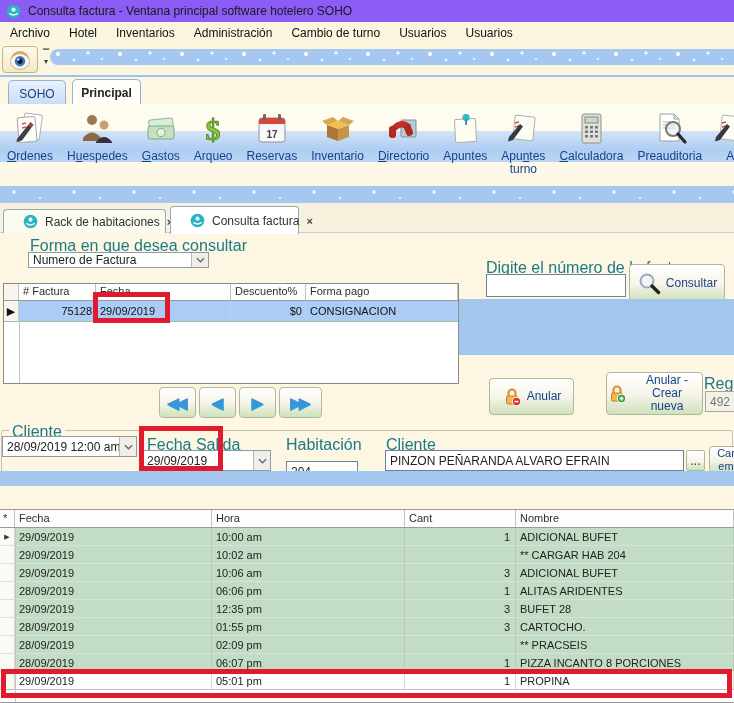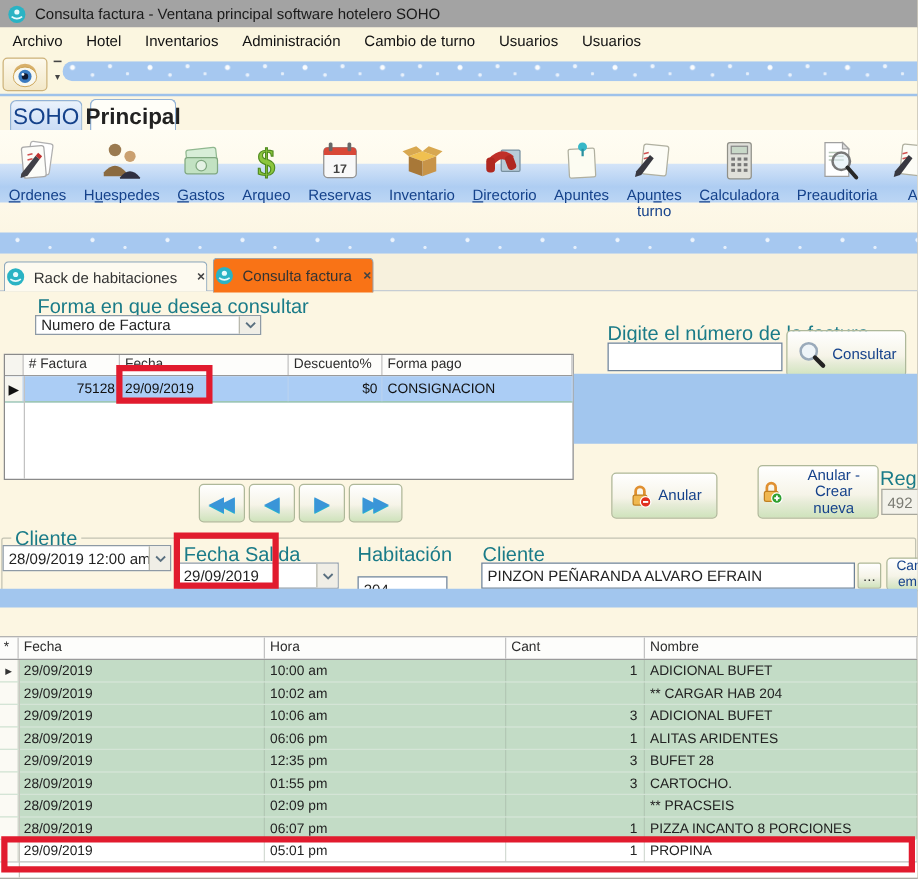--- a/index.html
+++ b/index.html
@@ -3,21 +3,21 @@
 <meta charset="utf-8">
 <style>
   * { margin:0; padding:0; box-sizing:border-box; }
   body { background:#555; font-family:"Liberation Sans", sans-serif; }
   #root{ position:relative; width:734px; height:703px; background:#fcf6e2; overflow:hidden;
          font-family:"Liberation Sans", sans-serif; font-size:12px; color:#222;
          border-bottom:1px solid #9a9a9a;}
   .abs{ position:absolute; }
 
   
-  .titlebar{ left:0; top:0; width:734px; height:22px; background:#a3a3a3; display:flex; align-items:center; gap:7px; padding-left:6px; }
+  .titlebar{ left:0; top:0; width:734px; height:22px; background:#8b5cf6; display:flex; align-items:center; gap:7px; padding-left:6px; }
   .titlebar .t{ font-size:12px; color:#1a1a1a; }
   .appicon{ width:15px; height:15px; display:inline-block; }
 
   
   .menubar{ left:0; top:22px; width:734px; height:22px; background:#fbf6e0; display:flex; align-items:center; gap:19px; padding-left:10px; }
   .menu-item{ color:#111; cursor:default; }
 
   
   .toolbar{ left:0; top:44px; width:734px; height:31px; background:#fbf6e0; }
   .eyebtn{ left:2px; top:46px; width:36px; height:27px; border:1px solid #cdb27a; border-radius:4px;
@@ -29,21 +29,21 @@
            radial-gradient(circle at 8px 5px, rgba(255,255,255,.95) 1.6px, transparent 2.4px),
            radial-gradient(circle at 24px 11px, rgba(255,255,255,.75) 1.1px, transparent 1.8px),
            radial-gradient(circle at 38px 4px, rgba(255,255,255,.8) 1.3px, transparent 2px),
            radial-gradient(circle at 52px 10px, rgba(255,255,255,.7) 1px, transparent 1.6px);
          background-size:62px 16px; }
 
   
   .tabrow{ left:0; top:75px; width:734px; height:29px; border-top:2px solid #9ec2ea; }
   .rtab{ position:absolute; top:3px; height:26px; border:1px solid #93b3d6; border-bottom:none;
          border-radius:5px 5px 0 0; display:flex; align-items:center; justify-content:center;
-         font-size:18px; }
+         font-size:12px; }
   .rtab.soho{ left:8px; width:58px; background:linear-gradient(#eaf2fc,#c8dbf5); color:#15428b; }
   .rtab.active{ left:72px; width:69px; background:#fffef8; color:#222; font-weight:bold; height:27px; top:2px; }
 
   
   .ribbon{ left:0; top:104px; width:734px; height:82px; background:linear-gradient(#fffdf3,#fcf6e4); overflow:hidden; }
   .ribbon .stripe{ position:absolute; left:0; top:27px; width:734px; height:31px;
                    background:linear-gradient(#d4e4f8,#aecdf2 60%,#bcd6f4); }
   .ribbon-items{ position:absolute; left:0; top:0; width:740px; height:82px; display:flex; align-items:flex-start; }
   .ribbon-item{ display:flex; flex-direction:column; align-items:center; padding:6px 7px 0 7px; cursor:default; }
   .ricon{ width:38px; height:38px; display:flex; align-items:center; justify-content:center; }
@@ -52,24 +52,24 @@
   .ribbon-item.partial{ padding-left:2px; }
 
   
   .blueband{ left:0; top:186px; width:734px; height:17px; background-color:#a6c8f0;
          background-image:radial-gradient(circle at 14px 6px, rgba(255,255,255,.8) 1.4px, transparent 2px),
                           radial-gradient(circle at 40px 12px, rgba(255,255,255,.7) 1px, transparent 1.6px);
          background-size:60px 17px; }
 
   
   .mdirow{ left:0; top:203px; width:734px; height:30px; background:#f7f1dd; border-bottom:1px solid #c6cdd4; }
-  .mtab{ position:absolute; display:flex; align-items:center; gap:7px; padding:0 1px;
+  .mtab{ position:absolute; display:flex; align-items:center; gap:7px; padding:0 19px;
          border:1px solid #8fa9bd; border-bottom:none; border-radius:4px 4px 0 0; background:#fdfaf0; }
   .mtab.t0{ left:3px; top:6px; width:163px; height:24px; }
-  .mtab.t1{ left:170px; top:3px; width:129px; height:28px; background:#f97316; }
+  .mtab.t1{ left:170px; top:3px; width:129px; height:28px; background:#ffffff; }
   .mtab .lbl{ color:#333; font-size:12px; white-space:nowrap; }
   .mtab .x{ color:#444; font-weight:bold; font-size:11px; margin-left:auto; }
 
   
   .teal{ color:#1a7b88; font-size:16px; }
 
   
   .combo{ background:#fff; border:1px solid #8e9aa5; display:flex; align-items:center; }
   .combo .val{ flex:1; padding-left:4px; font-size:12px; color:#222; white-space:nowrap; overflow:hidden; }
   .combo .arr{ width:17px; height:100%; display:flex; align-items:center; justify-content:center;

